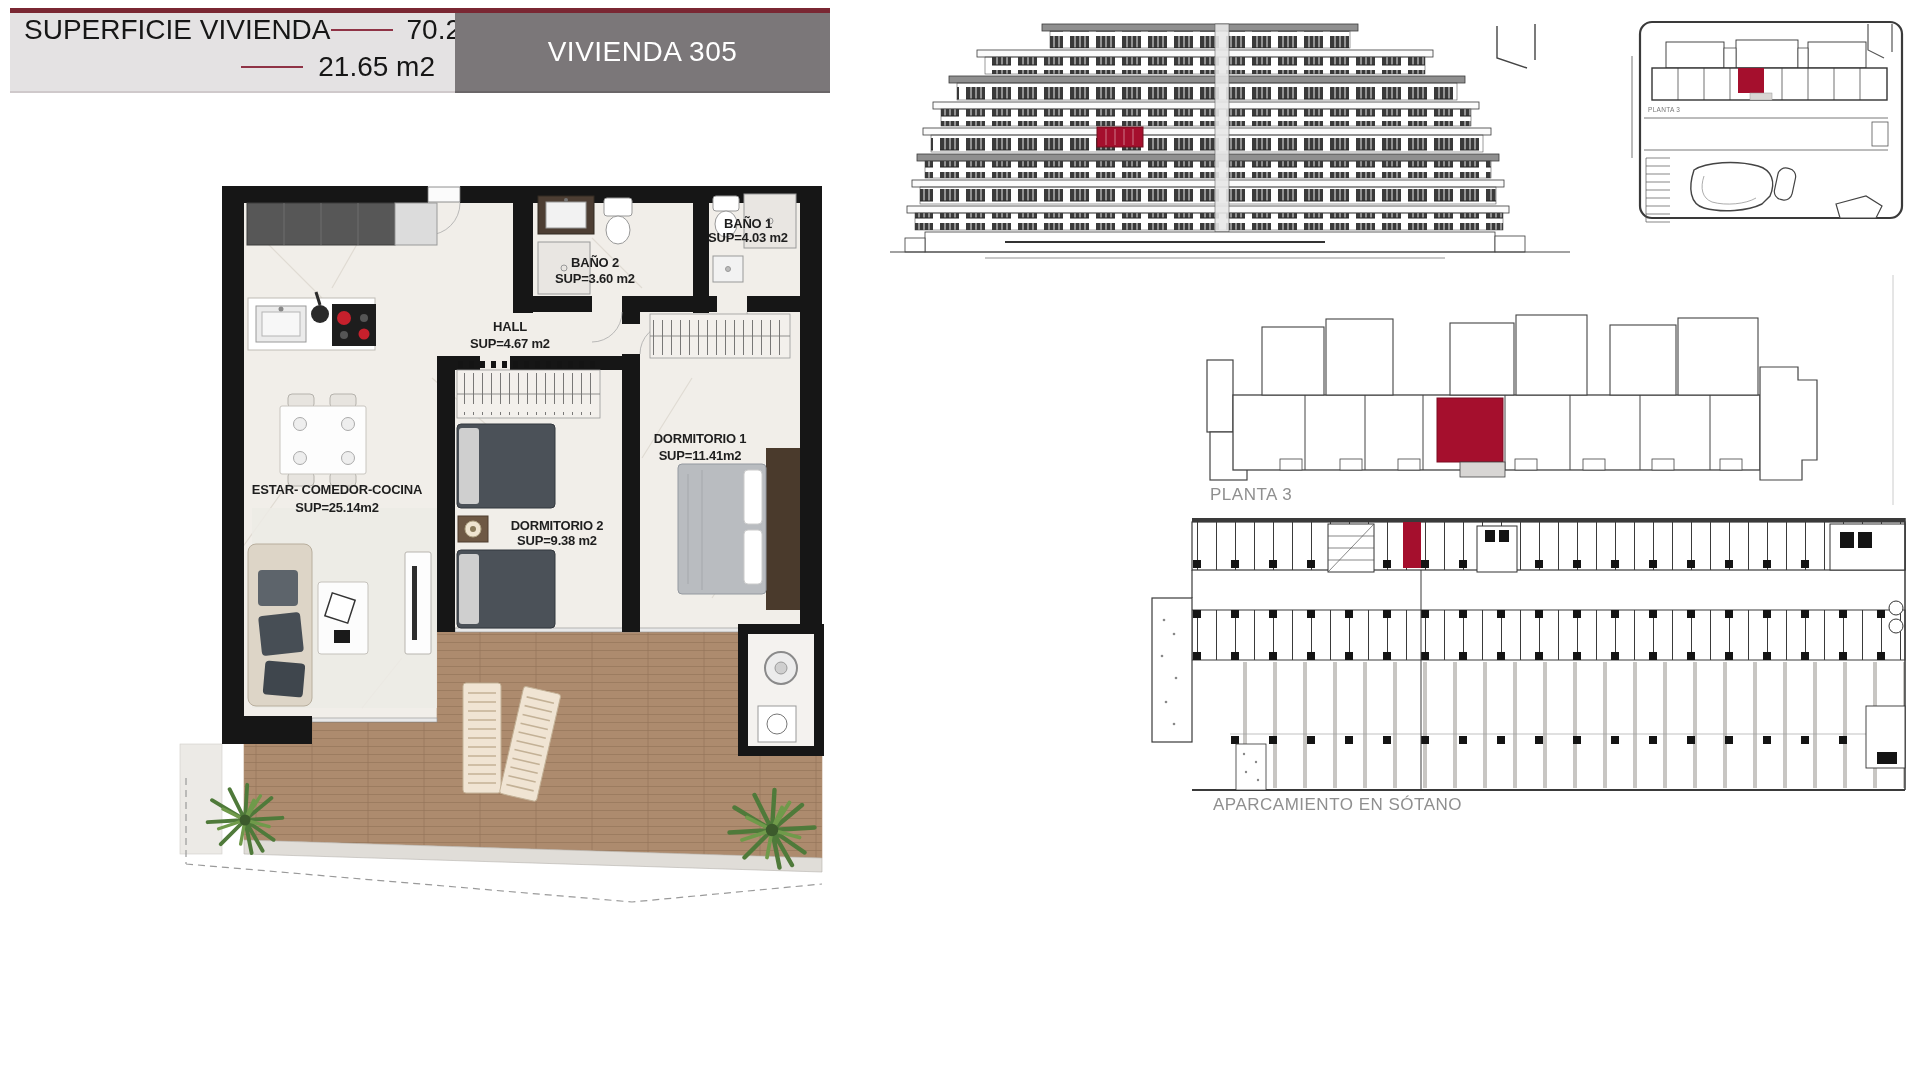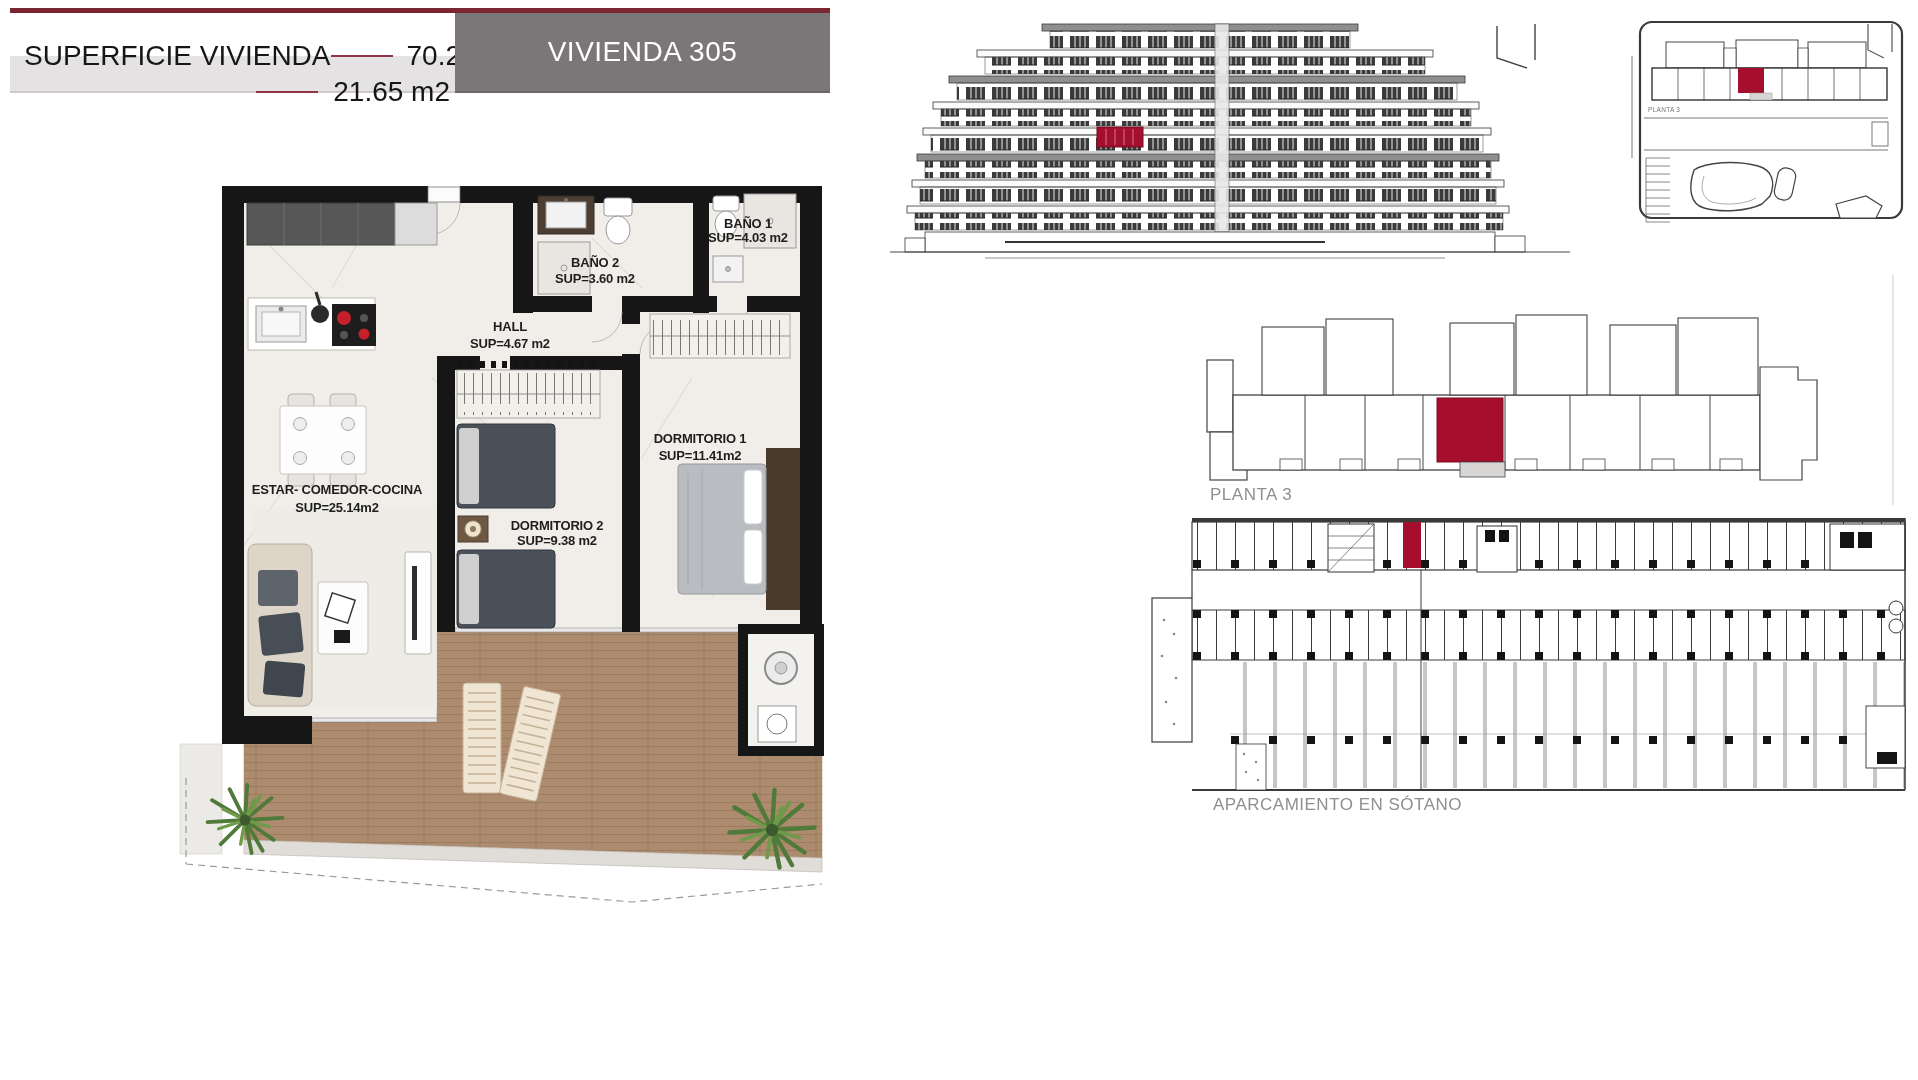--- a/index.html
+++ b/index.html
@@ -1,22 +1,22 @@
 <!DOCTYPE html>
 <html><head>
 <meta charset="utf-8">
 <style>
   html,body{margin:0;padding:0;background:#fff;}
   #stage{position:relative;width:1918px;height:1080px;background:#ffffff;overflow:hidden;
          font-family:"Liberation Sans",sans-serif;}
   
   .header{position:absolute;left:10px;top:8px;width:820px;height:80px;display:flex;
           border-top:5px solid #7a2733;}
-  .h-left{width:445px;background:#e4e2e3;display:flex;flex-direction:column;justify-content:center;
-          gap:4px;padding:0 5px 0 14px;box-sizing:border-box;border-bottom:2px solid #cfc9cb;margin-top:43px;}
+  .h-left{width:445px;background:#e4e2e3;display:flex;flex-direction:column;
+          gap:4px;padding:0 20px 0 14px;box-sizing:border-box;border-bottom:2px solid #cfc9cb;}
   .h-row{display:flex;align-items:center;height:33px;}
   .h-label{font-size:28px;color:#161616;letter-spacing:0;white-space:nowrap;}
   .h-dash{flex:0 0 62px;height:2px;background:#8f3346;margin:0 14px 0 auto;}
   .h-value{width:118px;text-align:right;font-size:28px;color:#161616;white-space:nowrap;}
   .h-right{flex:1;background:#7b7779;color:#ffffff;display:flex;flex-direction:column;
            align-items:center;justify-content:center;gap:2px;border-bottom:2px solid #6a6668;}
   .h-right div{font-size:28px;line-height:34px;letter-spacing:0.5px;}
   
   .pane{position:absolute;}
   svg text{font-family:"Liberation Sans",sans-serif;}

